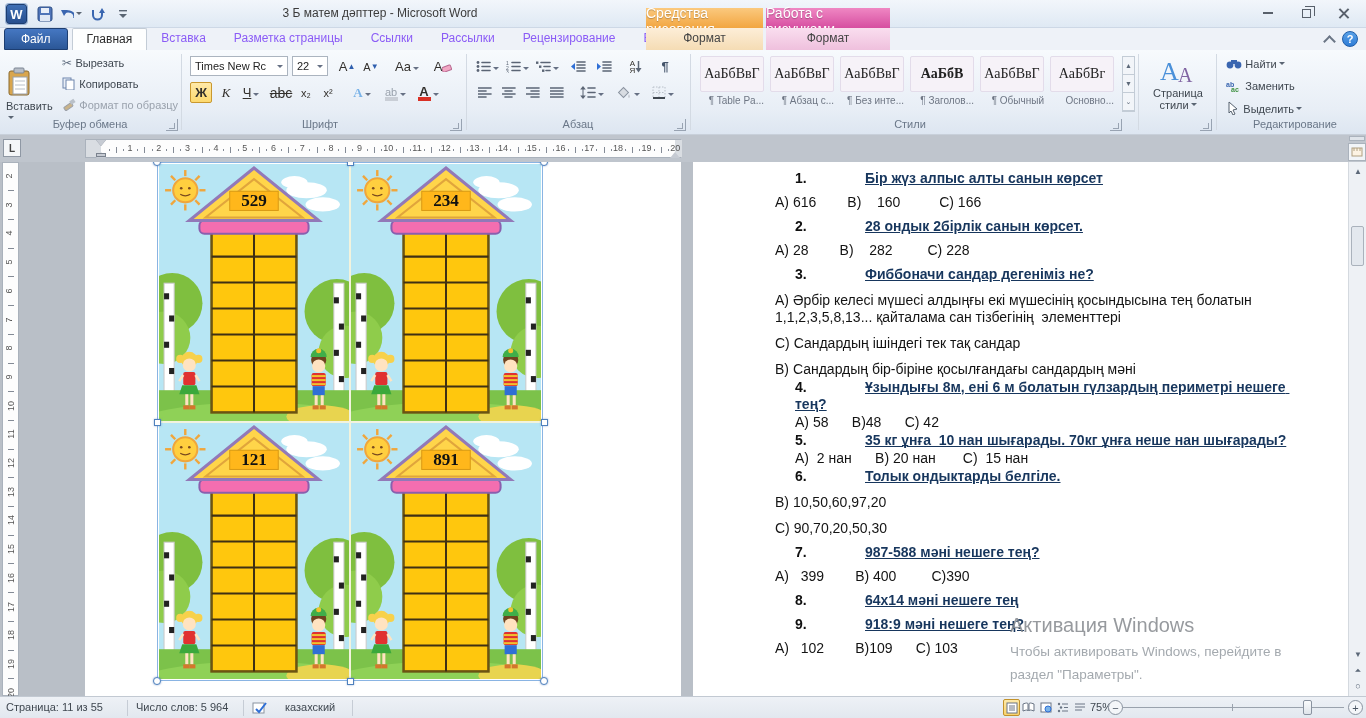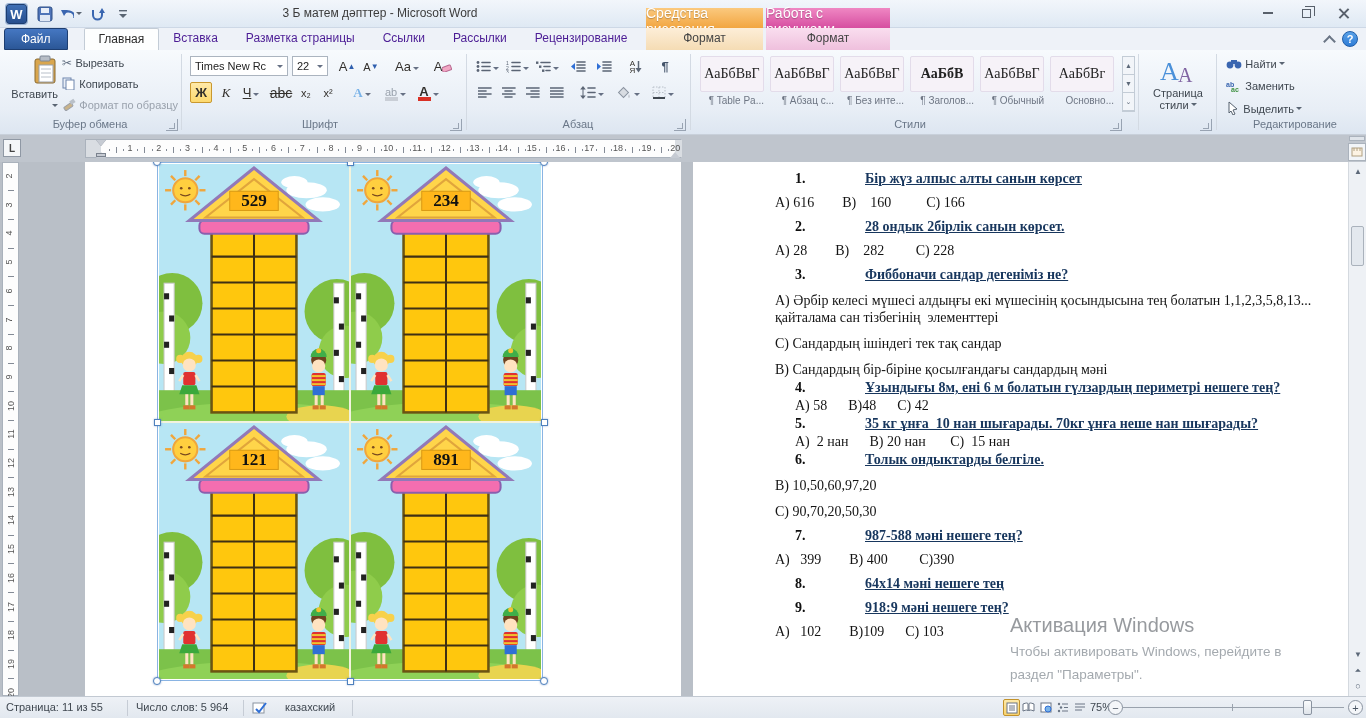--- a/index.html
+++ b/index.html
@@ -21,22 +21,22 @@
 .wb-min span{width:10px;height:2px;background:#58606b}
 .wb-rest span{width:9px;height:9px;border:1.5px solid #58606b;position:relative;background:#fff0}
 .wb-rest span::after{content:"";position:absolute;left:2px;top:-4px;width:9px;height:9px;border:1.5px solid #58606b;border-bottom:none;border-left:none}
 .wb-close span{position:relative;width:12px;height:12px}
 .wb-close span::before,.wb-close span::after{content:"";position:absolute;left:5px;top:0;width:2px;height:13px;background:#58606b}
 .wb-close span::before{transform:rotate(45deg)}
 .wb-close span::after{transform:rotate(-45deg)}
 
 #tabrow{position:absolute;left:0;top:28px;width:1366px;height:22px;background:#eef2f8}
 #main-tabs{display:flex;height:22px;padding-left:4px}
-.tab{padding:3px 14px 0 14px;font-size:12px;color:#4c1d95;height:22px}
-.tab.file{background:linear-gradient(#4577c2,#2b5797);color:#fff;border-radius:3px 3px 0 0;border:1px solid #1d3e71;padding:3px 16px 1px 16px;margin-right:16px}
+.tab{padding:3px 14px 0 14px;font-size:12px;color:#8b5cf6;height:22px}
+.tab.file{background:linear-gradient(#4577c2,#2b5797);color:#fff;border-radius:3px 3px 0 0;border:1px solid #1d3e71;padding:3px 16px 1px 16px;margin-right:4px}
 .tab.active{background:#fdfefe;border:1px solid #c3ccd6;border-bottom:none;border-radius:2px 2px 0 0;color:#2b2b2b}
 .ctx-tab{position:absolute;top:0;height:22px;text-align:center;padding-top:3px;font-size:12px;color:#444}
 #ctxtab1{left:646px;width:117px;background:linear-gradient(#fdeed8,#f5dcb4)}
 #ctxtab2{left:766px;width:124px;background:linear-gradient(#fadeef,#efc0dd)}
 .rib-collapse{position:absolute;right:30px;top:4px;width:14px;height:14px}
 .rib-collapse::before{content:"";position:absolute;left:3px;top:5px;width:7px;height:7px;border-top:2px solid #6a7585;border-left:2px solid #6a7585;transform:rotate(45deg)}
 .help-btn{position:absolute;right:8px;top:3px;width:16px;height:16px;border-radius:50%;background:linear-gradient(#5aa2e8,#2e7cd6);color:#fff;font-weight:bold;font-size:11px;display:flex;align-items:center;justify-content:center;border:1px solid #1f5da8}
 
 #ribbon{position:absolute;left:0;top:50px;width:1366px;height:85px;background:linear-gradient(#f7fafd,#e8eef6 70%,#dde6f1);border-bottom:1px solid #c8d0da}
 .gdiv{position:absolute;top:4px;width:1px;height:76px;background:#d3dae3}
@@ -78,21 +78,21 @@
 #page-left{position:absolute;left:85px;top:0;width:596px;height:534px;background:#fff}
 #page-right{position:absolute;left:693px;top:0;width:655px;height:534px;background:#fff;padding:1px 28px 0 82px}
 
 #pic{position:absolute;left:72px;top:0;width:386px;height:519px;border:1px solid #8ab4e3}
 #houses{position:absolute;left:1px;top:1px;right:1px;bottom:1px;display:grid;grid-template-columns:1fr 1fr;grid-template-rows:1fr 1fr;gap:2px;background:#f2f3dd}
 .house-card{width:100%;height:100%}
 .handle{position:absolute;background:#fff;border:1px solid #4f81bd;box-shadow:0 0 2px rgba(60,110,180,.6)}
 .h-c{width:8px;height:8px;border-radius:50%}
 .h-s{width:7px;height:7px}
 
-.dl{white-space:pre-wrap;font-family:Liberation Serif, serif;font-size:14px;line-height:17px;color:#141414}
+.dl{white-space:pre-wrap;font-family:Liberation Sans, sans-serif;font-size:14px;line-height:17px;color:#141414}
 .dl.q{margin-top:7px;padding-left:20px;font-weight:bold}
 .dl.q .qnum{display:inline-block;width:70px;color:#101010}
 .dl.q .qtitle{color:#17365d;text-decoration:underline}
 .dl.a{margin-top:7px}
 .dl.a2{margin-top:1px;padding-left:20px}
 .dl.p{margin-top:9px}
 .dl.compact{margin-top:1px}
 
 #wm-title{position:absolute;left:1010px;top:452px;font-size:20px;color:#85898e;opacity:.85}
 .wm-line{position:absolute;left:1010px;font-size:13.5px;color:#9aa0a6;opacity:.9}
@@ -171,21 +171,21 @@
       <div class="tab">Вид</div>
     </div>
   <div id="ctxtab1" class="ctx-tab">Формат</div>
   <div id="ctxtab2" class="ctx-tab">Формат</div>
   <div class="rib-collapse"></div>
   <div class="help-btn">?</div>
 </div>
 
 <div id="ribbon">
 
-  <div class="abs" style="left:6px;top:4px;width:52px;height:62px;text-align:right">
+  <div class="abs" style="left:6px;top:16px;width:52px;height:62px;text-align:left">
     <svg width="26" height="30" style="margin-top:1px">
       <rect x="3" y="4" width="20" height="24" rx="2" fill="#d9a64e" stroke="#8a6a30"></rect>
       <rect x="8" y="1" width="10" height="5" rx="1" fill="#b7bdc6" stroke="#7d8694"></rect>
       <rect x="7" y="10" width="14" height="17" fill="#fff" stroke="#9aa1ab"></rect>
       <line x1="9" y1="14" x2="19" y2="14" stroke="#b9c0c9"></line>
         <line x1="9" y1="18" x2="19" y2="18" stroke="#b9c0c9"></line>
         <line x1="9" y1="22" x2="19" y2="22" stroke="#b9c0c9"></line>
     </svg>
     <div class="rbtn-lab caret-d"><span>Вставить</span></div>
   </div>

